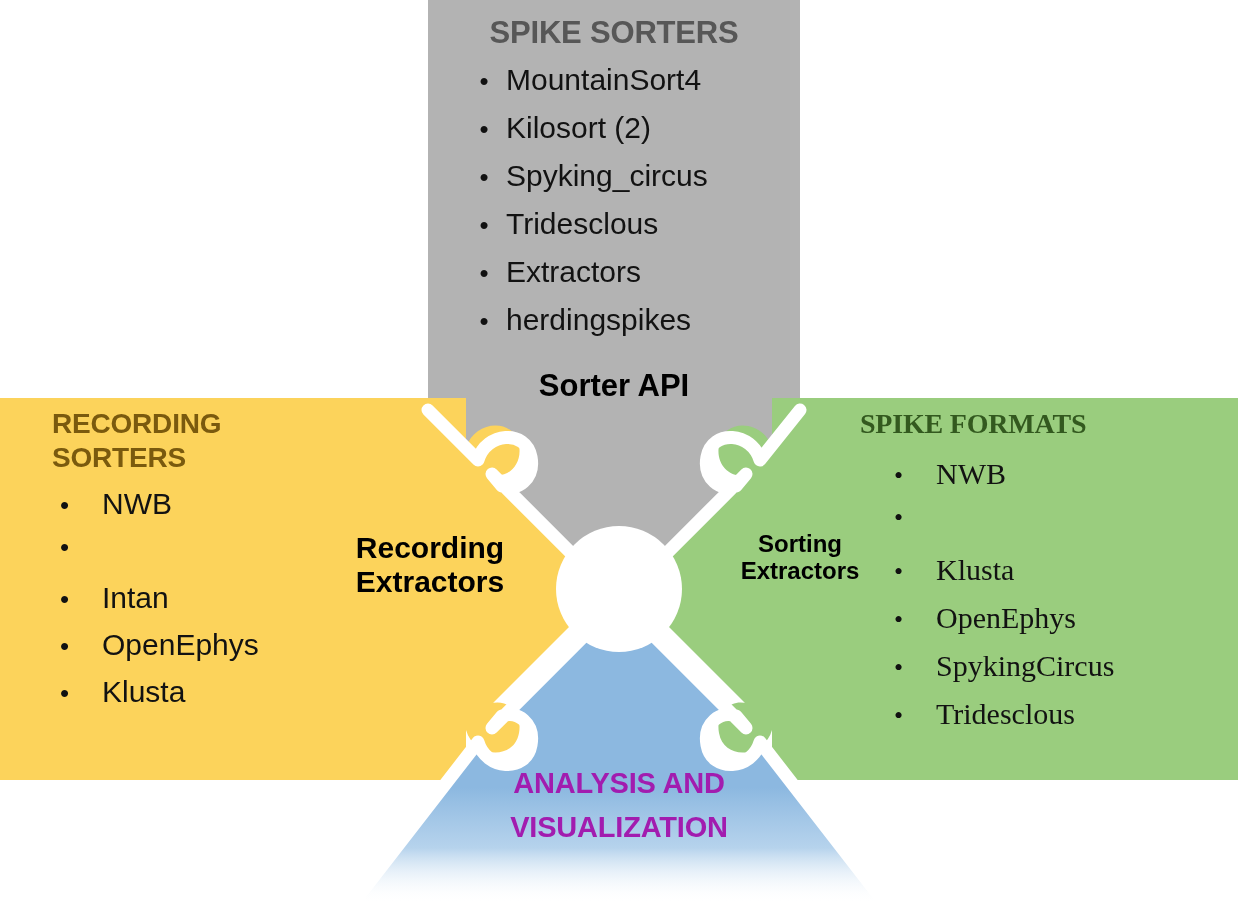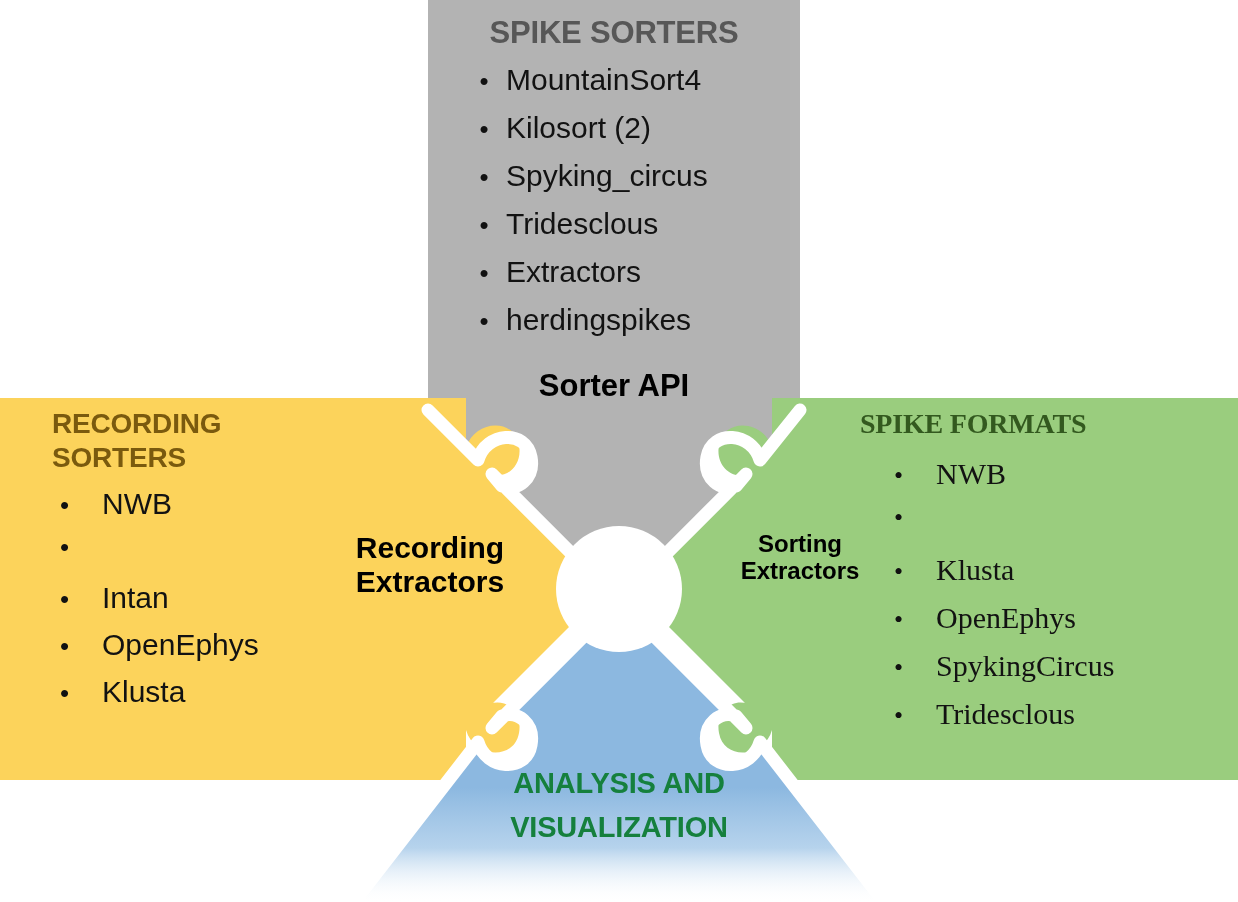--- a/index.html
+++ b/index.html
@@ -166,21 +166,21 @@
   
   #analysis-block {
     position: absolute;
     left: 429px;
     top: 762px;
     width: 380px;
     text-align: center;
   }
   #analysis-block .panel-title {
     font-size: 29px;
-    color: #15803d;
+    color: #a21caf;
     line-height: 1.5;
     text-align: center;
   }
 </style>
 </head>
 <body>
 
 <div id="stage">
 
   <svg id="puzzle-svg" viewBox="0 0 1238 902" xmlns="http://www.w3.org/2000/svg">

